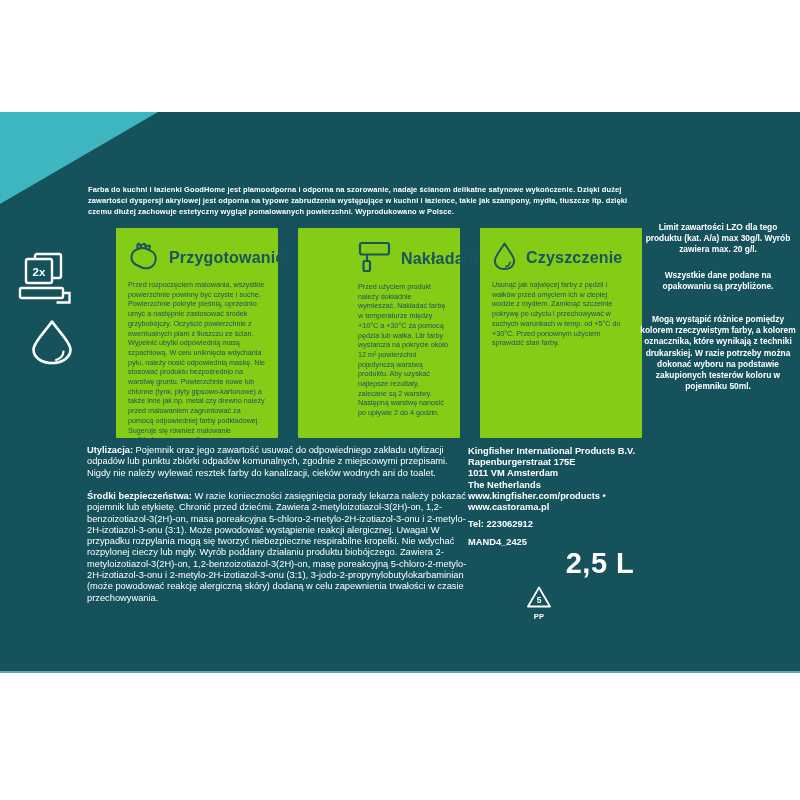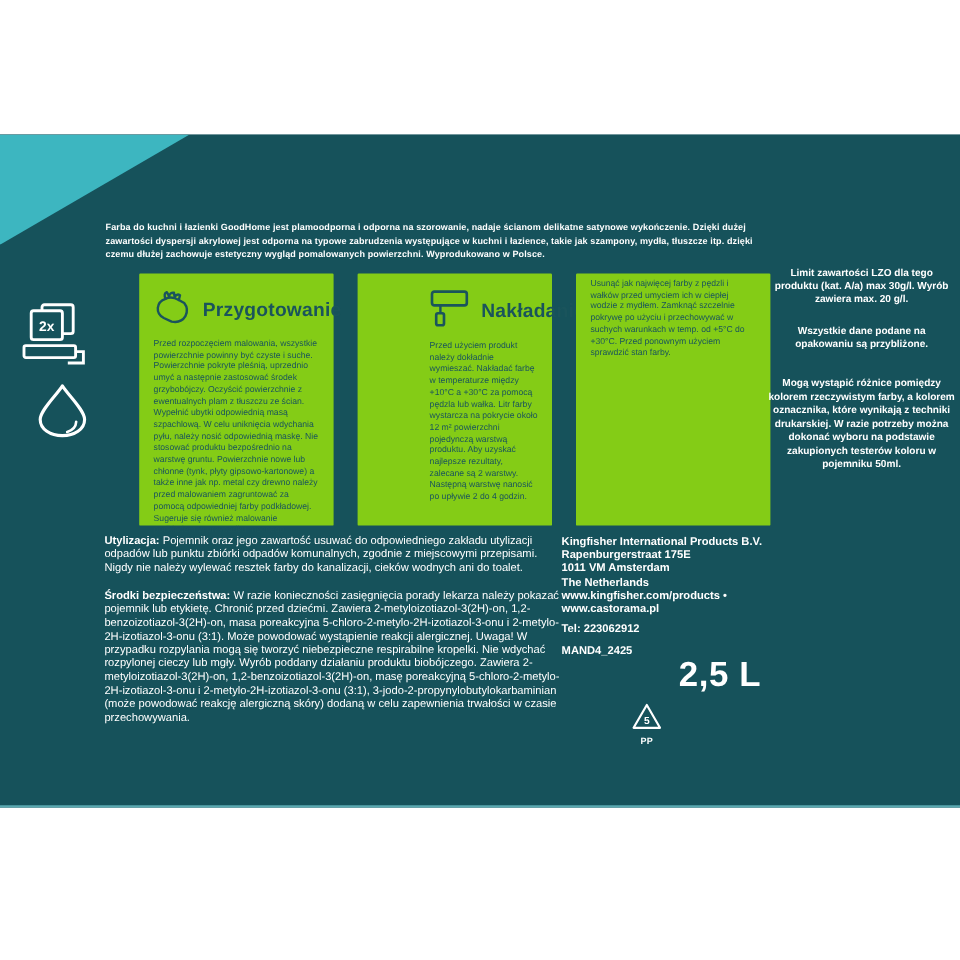--- a/index.html
+++ b/index.html
@@ -136,20 +136,29 @@
           <path d="M9 13.5 v6.5" stroke-width="2"></path>
           <rect x="5.5" y="20" width="6.5" height="10" rx="1.5"></rect>
         </svg>
       </span>
       <span class="card-title">Nakładanie</span>
     </div>
     <div class="card-body">Przed użyciem produkt należy dokładnie wymieszać. Nakładać farbę w temperaturze między +10°C a +30°C za pomocą pędzla lub wałka. Litr farby wystarcza na pokrycie około 12 m² powierzchni pojedynczą warstwą produktu. Aby uzyskać najlepsze rezultaty, zalecane są 2 warstwy. Następną warstwę nanosić po upływie 2 do 4 godzin.</div>
   </div>
 
   <div class="card card-3">
+    <div class="card-head">
+      <span>
+        <svg width="25" height="30" viewBox="0 0 26 30" fill="none" stroke="#1a545c" stroke-width="2" stroke-linejoin="round">
+          <path d="M13 2 C10 7.5 3 15 3 20 C3 25.5 7.5 28.6 13 28.6 C18.5 28.6 23 25.5 23 20 C23 15 16 7.5 13 2 Z"></path>
+          <path d="M18.8 21.5 a6.5 5.5 0 0 1 -4.3 4.6" stroke-width="1.8" stroke-linecap="round"></path>
+        </svg>
+      </span>
+      <span class="card-title">Czyszczenie</span>
+    </div>
     <div class="card-body">Usunąć jak najwięcej farby z pędzli i wałków przed umyciem ich w ciepłej wodzie z mydłem. Zamknąć szczelnie pokrywę po użyciu i przechowywać w suchych warunkach w temp. od +5°C do +30°C. Przed ponownym użyciem sprawdzić stan farby.</div>
   </div>
 
   <div class="side-notes">
     <p>Limit zawartości LZO dla tego produktu (kat. A/a) max 30g/l. Wyrób zawiera max. 20 g/l.</p>
     <p class="gap-lg">Wszystkie dane podane na opakowaniu są przybliżone.</p>
     <p>Mogą wystąpić różnice pomiędzy kolorem rzeczywistym farby, a kolorem oznacznika, które wynikają z techniki drukarskiej. W razie potrzeby można dokonać wyboru na podstawie zakupionych testerów koloru w pojemniku 50ml.</p>
   </div>
 
   <div class="bottom-para disposal">

